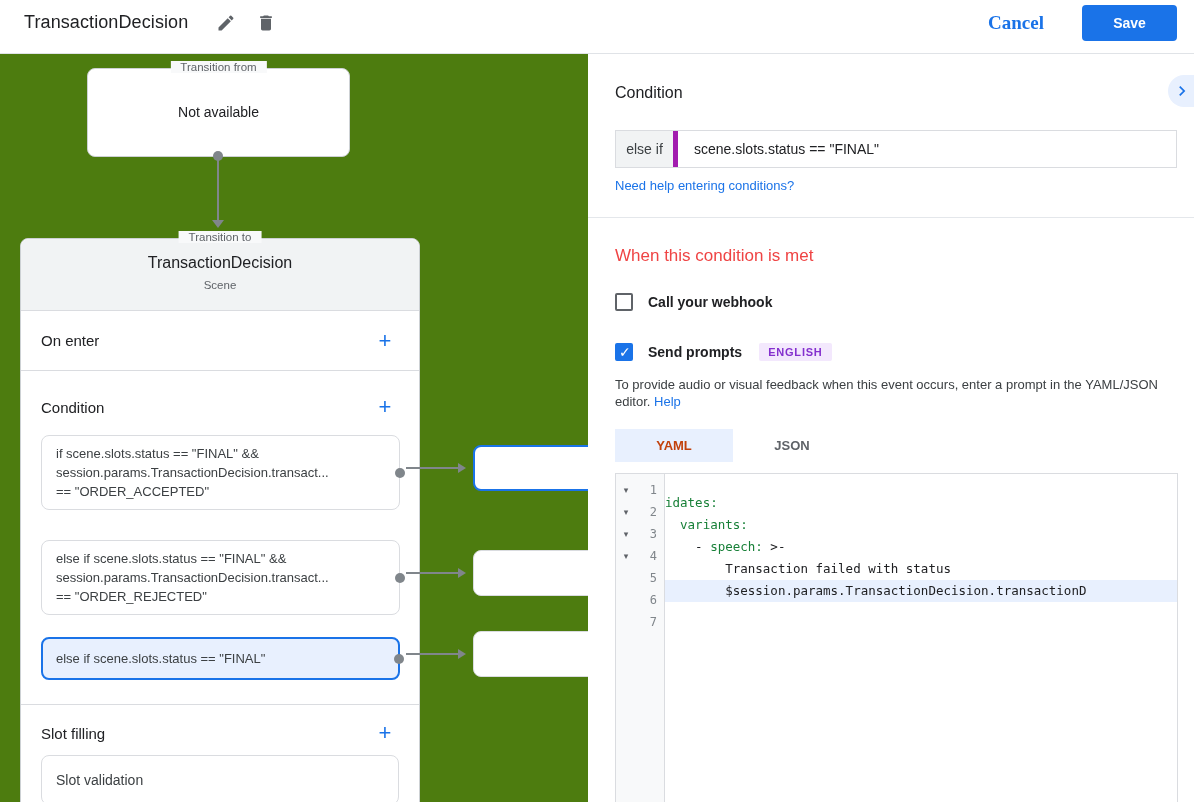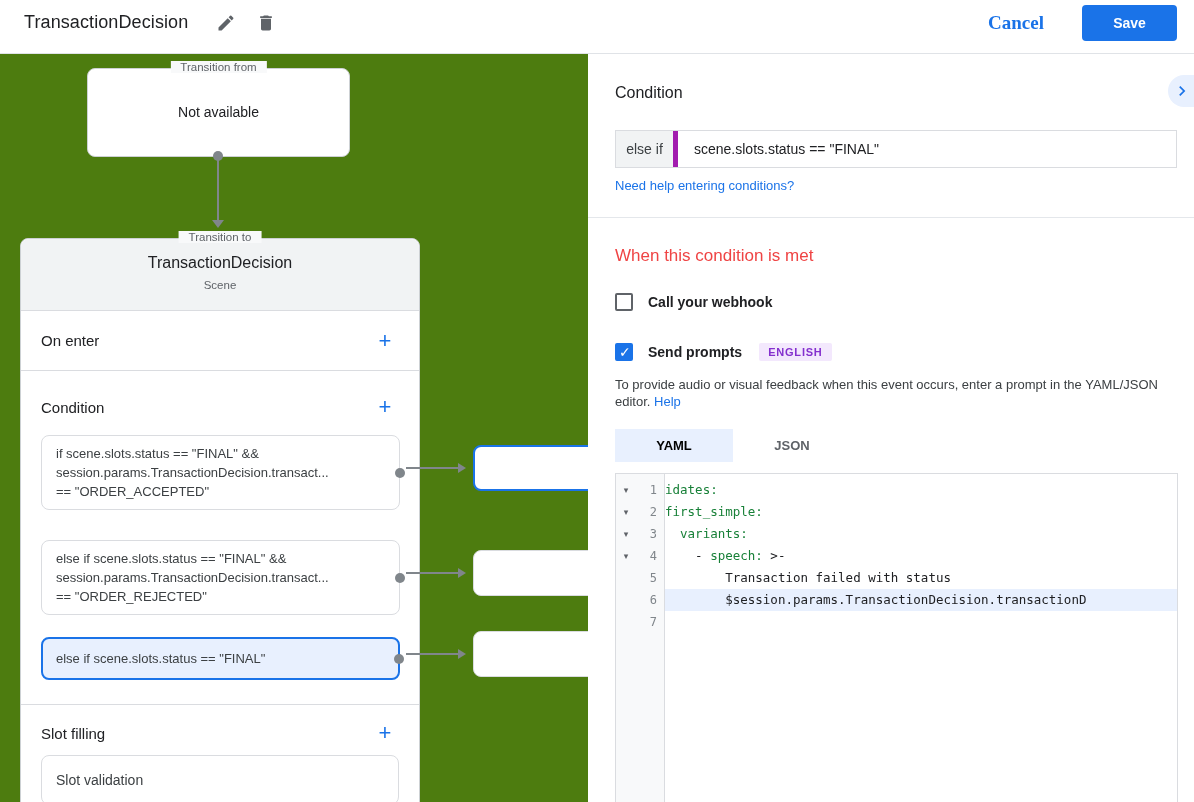--- a/index.html
+++ b/index.html
@@ -70,29 +70,29 @@
   .checkbox { width:18px; height:18px; border:2px solid #5f6368; border-radius:2px; background:#fff; cursor:pointer; flex:none; }
   .checkbox.checked { background:#1a73e8; border-color:#1a73e8; position:relative; }
   .checkbox.checked::after { content:"✓"; position:absolute; left:2px; top:-1px; color:#fff; font-size:14px; font-weight:bold; }
   .check-label { margin-left:15px; font-size:14px; font-weight:600; color:#202124; }
   .lang-badge { margin-left:17px; background:#f3e8fd; color:#8430ce; font-size:11px; font-weight:600; letter-spacing:.8px; padding:3px 9px; border-radius:2px; }
   .hint { position:absolute; left:27px; top:322px; width:555px; font-size:13px; line-height:17px; color:#3c4043; }
   .hint a { color:#1a73e8; text-decoration:none; cursor:pointer; }
 
   .tabs { position:absolute; left:27px; top:375px; display:flex; }
   .tab { width:118px; height:33px; display:flex; align-items:center; justify-content:center; font-size:13px; font-weight:600; color:#5f6368; cursor:pointer; }
-  .tab.active { background:#e8f0fe; color:#000000; }
+  .tab.active { background:#e8f0fe; color:#c2410c; }
 
   .editor { position:absolute; left:27px; top:419px; width:563px; bottom:-1px; border:1px solid #dadce0; background:#fff; display:flex; overflow:hidden; }
   .gutter { width:49px; background:#f8f9fa; border-right:1px solid #dadce0; padding-top:5px; flex:none; }
   .gutter-row { height:22px; display:flex; align-items:center; }
   .fold { width:20px; text-align:center; font-size:9px; color:#5f6368; cursor:default; }
   .fold.has::before { content:"▾"; cursor:pointer; }
   .lnum { flex:1; text-align:right; padding-right:7px; font-family:"DejaVu Sans Mono",monospace; font-size:12px; color:#80868b; }
-  .code-col { flex:1; padding-top:5px; overflow:hidden; }
+  .code-col { flex:1; padding-top:5px; overflow:hidden;margin-top:13px; }
   .code-row { height:22px; line-height:22px; font-family:"DejaVu Sans Mono",monospace; font-size:12.5px; white-space:pre; }
   .code-row.hl { background:#e8f0fe; }
   .code-row .key { color:#188038; }
   .code-row .plain { color:#202124; }
 </style>
 </head>
 <body>
 
 <div class="page">
 
@@ -250,21 +250,20 @@
             <span class="fold"></span>
             <span class="lnum">6</span>
           </div>
           <div class="gutter-row">
             <span class="fold"></span>
             <span class="lnum">7</span>
           </div>
         </div>
       <div class="code-col">
           <div class="code-row"><span class="key">idates:</span></div>
-          <div class="code-row"><span class="key">first_simple:</span></div>
           <div class="code-row"><span class="plain">  </span><span class="key">variants:</span></div>
           <div class="code-row"><span class="plain">    - </span><span class="key">speech:</span><span class="plain"> &gt;-</span></div>
           <div class="code-row"><span class="plain">        Transaction failed with status</span></div>
           <div class="code-row hl"><span class="plain">        $session.params.TransactionDecision.transactionD</span></div>
           <div class="code-row"></div>
         </div>
     </div>
   </div>
 </div>
 

